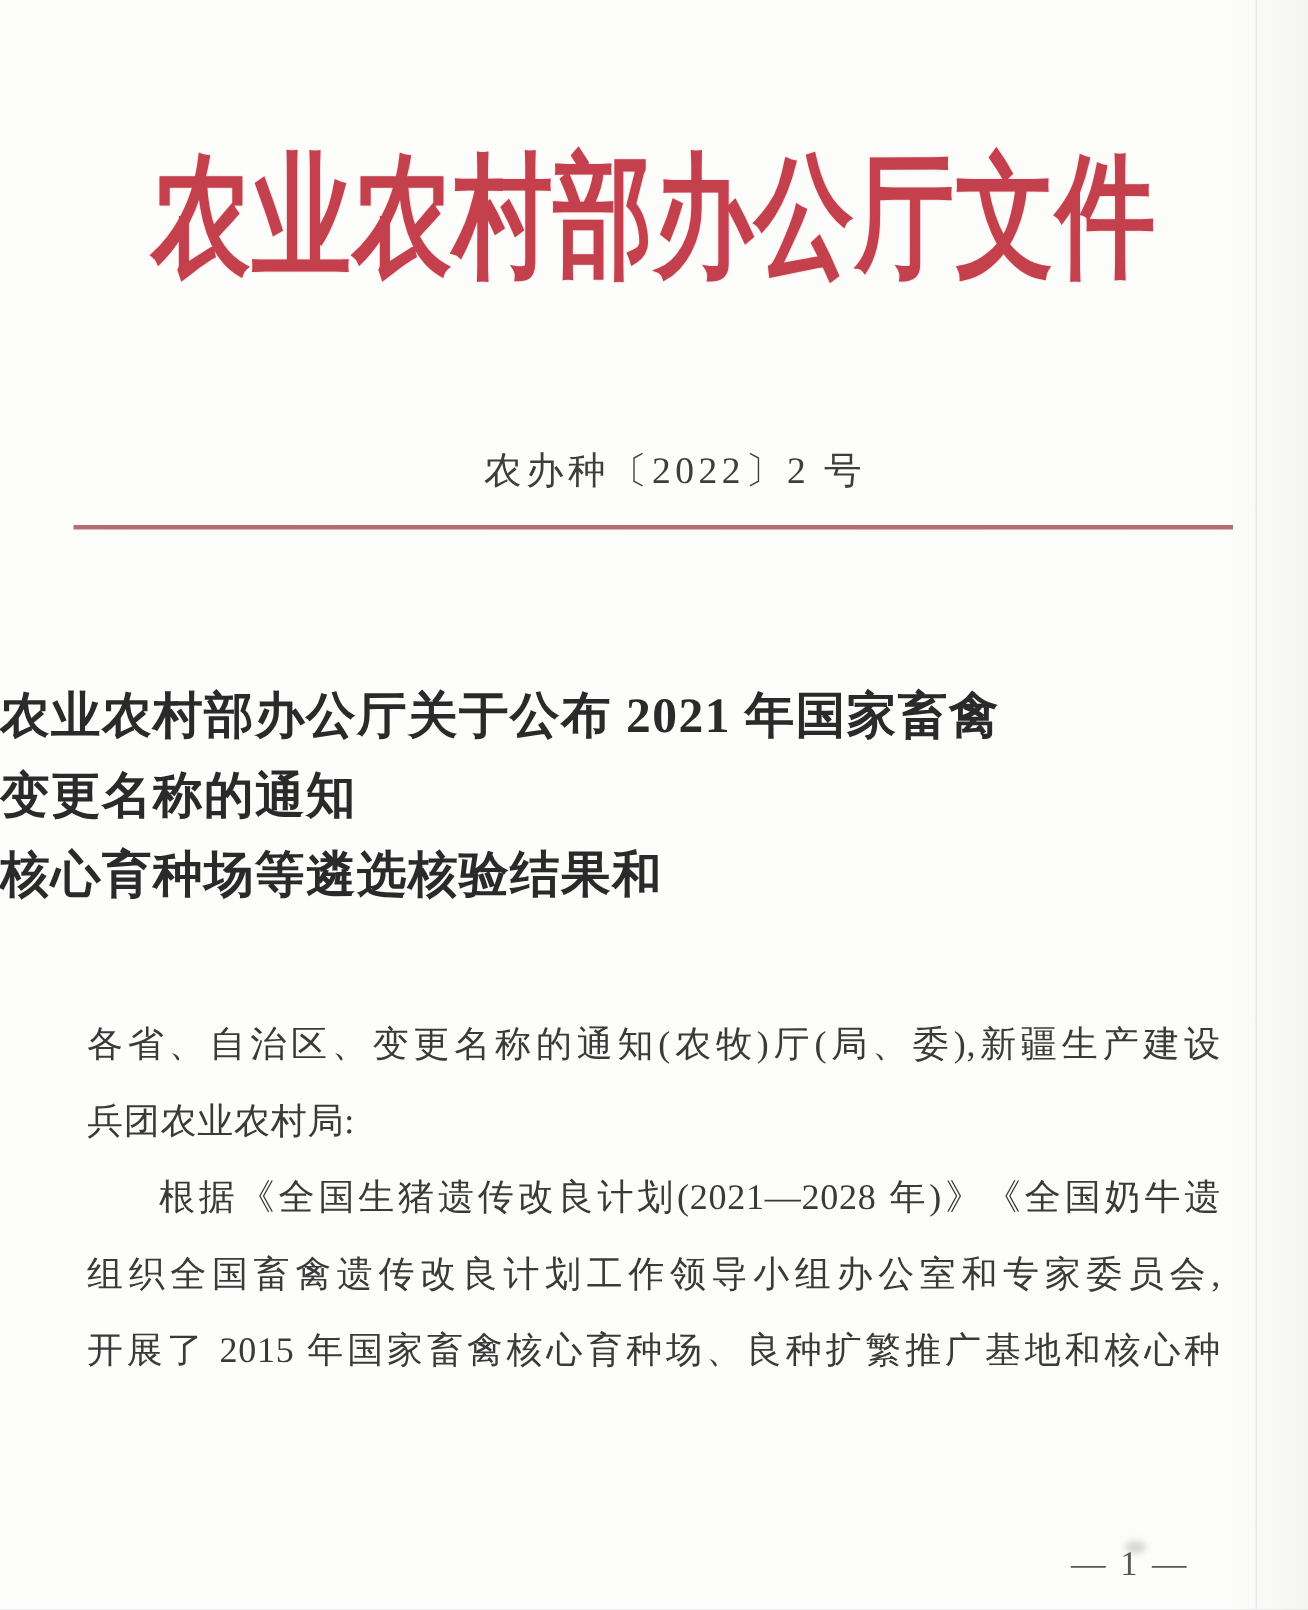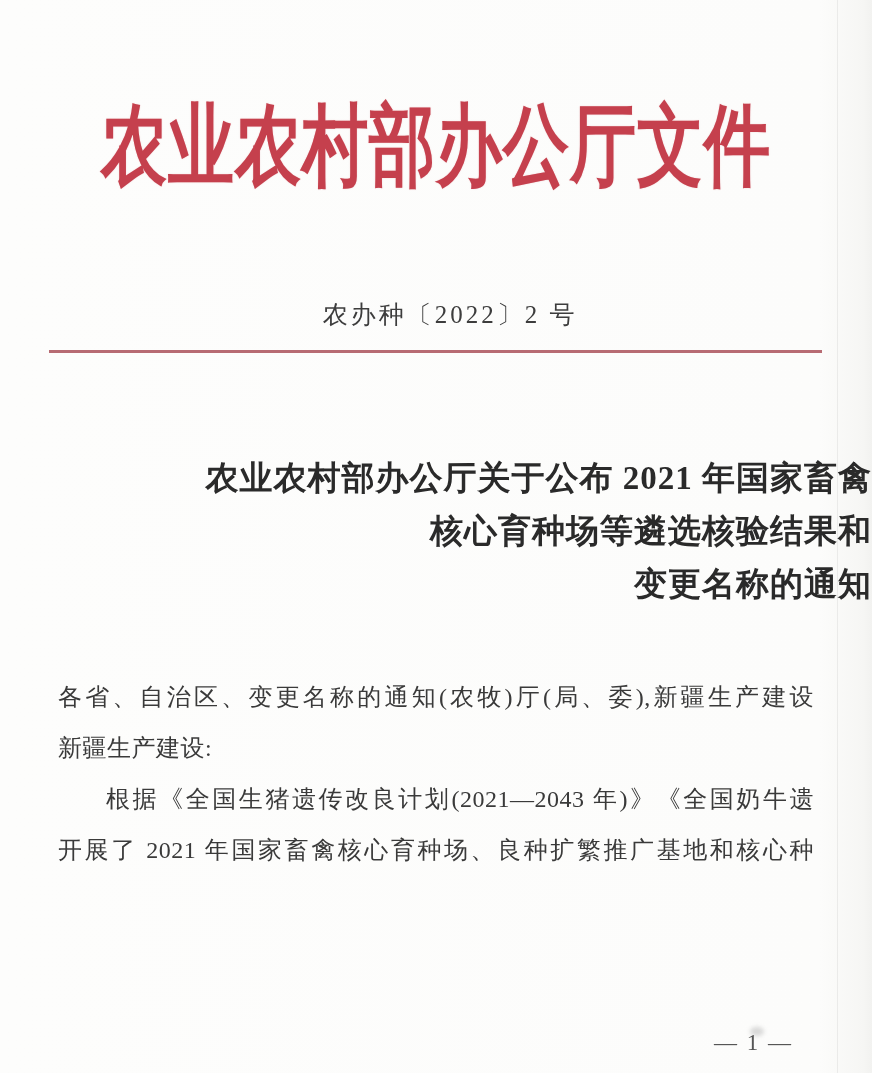--- a/index.html
+++ b/index.html
@@ -61,21 +61,21 @@
     left: 49px;
     width: 773px;
     height: 3px;
     background: var(--rule-red, #b76b73);
   }
   .doc-title {
     position: absolute;
     top: 452px;
     left: 0;
     width: 100%;
-    text-align: right;
+    text-align: left;
     font-size: 33px;
     font-weight: bold;
     color: var(--title-text, #2a2a2a);
     line-height: 53px;
     letter-spacing: 1px;
   }
   .body-text {
     position: absolute;
     top: 672px;
     left: 58px;
@@ -126,28 +126,29 @@
   <div class="header-banner">
     <span class="stretch">农业农村部办公厅文件</span>
   </div>
 
   <div class="doc-number">农办种〔2022〕2 号</div>
 
   <div class="red-rule"></div>
 
   <div class="doc-title">
     <div class="title-line">农业农村部办公厅关于公布 2021 年国家畜禽</div>
+    <div class="title-line">变更名称的通知</div>
     <div class="title-line">核心育种场等遴选核验结果和</div>
-    <div class="title-line">变更名称的通知</div>
   </div>
 
   <div class="body-text">
     <div class="line fill">各省、自治区、变更名称的通知(农牧)厅(局、委),新疆生产建设</div>
-    <div class="line">新疆生产建设:</div>
-    <div class="line fill indent">根据《全国生猪遗传改良计划(2021—2043 年)》《全国奶牛遗</div>
-    <div class="line fill">开展了 2021 年国家畜禽核心育种场、良种扩繁推广基地和核心种</div>
+    <div class="line">兵团农业农村局:</div>
+    <div class="line fill indent">根据《全国生猪遗传改良计划(2021—2028 年)》《全国奶牛遗</div>
+    <div class="line fill">组织全国畜禽遗传改良计划工作领导小组办公室和专家委员会,</div>
+    <div class="line fill">开展了 2015 年国家畜禽核心育种场、良种扩繁推广基地和核心种</div>
   </div>
 
   <div class="scan-smudge"></div>
 
   <div class="page-number">— 1 —</div>
 
 </div>
 
 </body></html>

